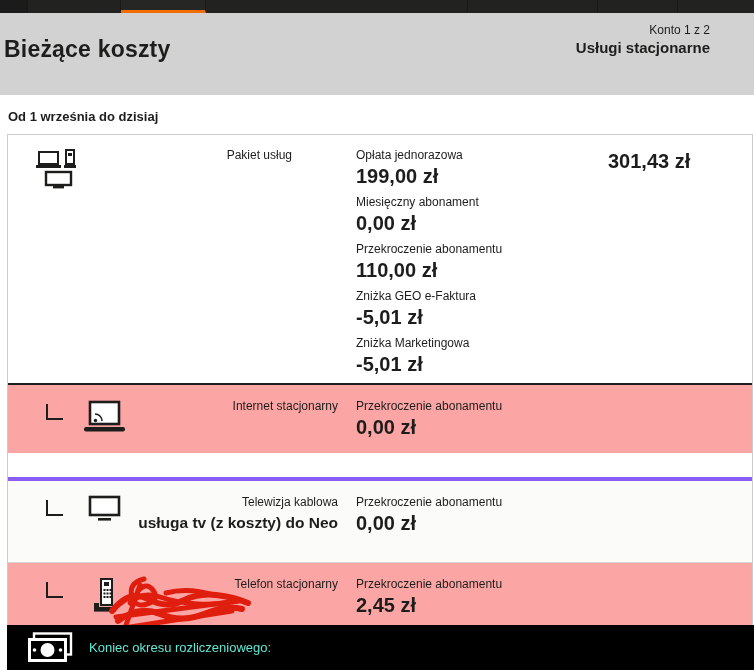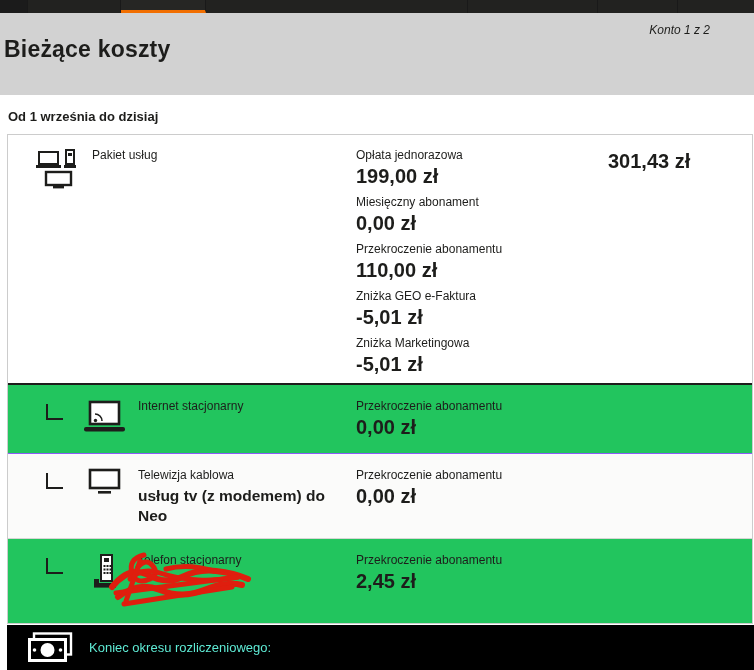--- a/index.html
+++ b/index.html
@@ -41,21 +41,20 @@
     font-size: 23px;
     font-weight: bold;
     letter-spacing: 0.2px;
   }
   .account-box {
     position: absolute;
     right: 44px;
     top: 9px;
     text-align: right;
     line-height: 1.35;
-    font-style: italic;
   }
   .account-label { font-size: 12px; }
   .account-name { font-size: 15px; font-weight: bold; }
 
   
   .period-heading {
     margin: 14px 0 10px 8px;
     font-size: 13px;
     font-weight: bold;
   }
@@ -65,27 +64,27 @@
     margin-left: 7px;
     width: 746px;
     border: 1px solid #cccccc;
     background: #ffffff;
   }
   .row {
     display: grid;
     grid-template-columns: 348px 252px 1fr;
   }
   .row-main { min-height: 244px; background: #ffffff; }
-  .row-sub { background: #22c55e; }
+  .row-sub { background: #fca5a5; }
   .row-sub.white { background: #fbfbfa; }
   .row-internet { min-height: 70px; border-top: 2px solid #1d1d1b; }
-  .row-tv { min-height: 85px; border-top: 1px solid #8b5cf6; }
+  .row-tv { min-height: 85px; border-top: 4px solid #8b5cf6; margin-top: 24px; }
   .row-phone { min-height: 85px; border-top: 1px solid #d6d6d4; position: relative; }
 
-  .cell-service { display: flex; align-items: flex-start; padding-top: 14px; }
+  .cell-service { display: flex; align-items: flex-start; padding-top: 14px; text-align: right; }
   .row-main .cell-service { padding-top: 13px; }
 
   .main-icon-wrap { margin-left: 27px; width: 44px; flex: 0 0 auto; }
   .corner-mark {
     margin-left: 38px;
     margin-top: 5px;
     width: 17px; height: 16px;
     border-left: 2px solid #1d1d1b;
     border-bottom: 2px solid #1d1d1b;
     flex: 0 0 auto;
@@ -144,20 +143,21 @@
   <div class="seg s4"></div>
   <div class="seg s5"></div>
   <div class="seg s6"></div>
   <div class="seg s7"></div>
 </div>
 
 <div class="page-header">
   <div class="page-title">Bieżące koszty</div>
   <div class="account-box">
     <div class="account-label">Konto 1 z 2</div>
+    <div class="account-name">Usługi stacjonarne</div>
   </div>
 </div>
 
 <div class="period-heading">Od 1 września do dzisiaj</div>
 
 <div class="costs-table">
 
   <div class="row row-main">
     <div class="cell-service">
       <div class="main-icon-wrap">
@@ -232,21 +232,21 @@
     <div class="cell-service">
       <div class="corner-mark"></div>
       <div class="sub-icon-wrap">
         <svg class="icon-svg" width="33" height="28" viewBox="0 0 33 28">
           <rect x="2" y="2" width="29" height="18" fill="#fff" stroke="#1d1d1b" stroke-width="2.6"></rect>
           <rect x="10" y="23" width="13" height="2.6" fill="#1d1d1b"></rect>
         </svg>
       </div>
       <div class="service-text">
         <div class="service-type">Telewizja kablowa</div>
-        <div class="service-name">usług tv (z modemem) do Neo</div>
+        <div class="service-name">usługa tv (z koszty) do Neo</div>
       </div>
     </div>
     <div class="cell-charges">
       <div class="charge-pair">
         <div class="charge-label">Przekroczenie abonamentu</div>
         <div class="charge-value">0,00 zł</div>
       </div>
     </div>
     <div class="cell-total"></div>
   </div>

